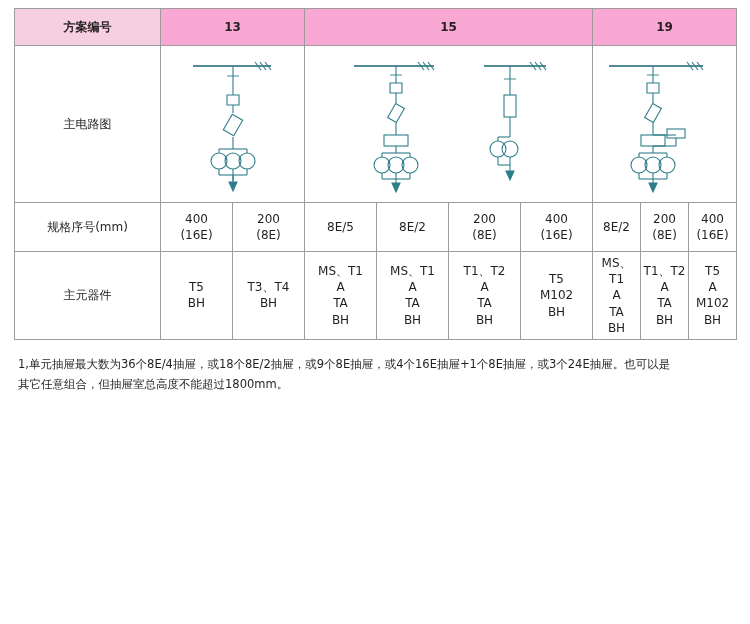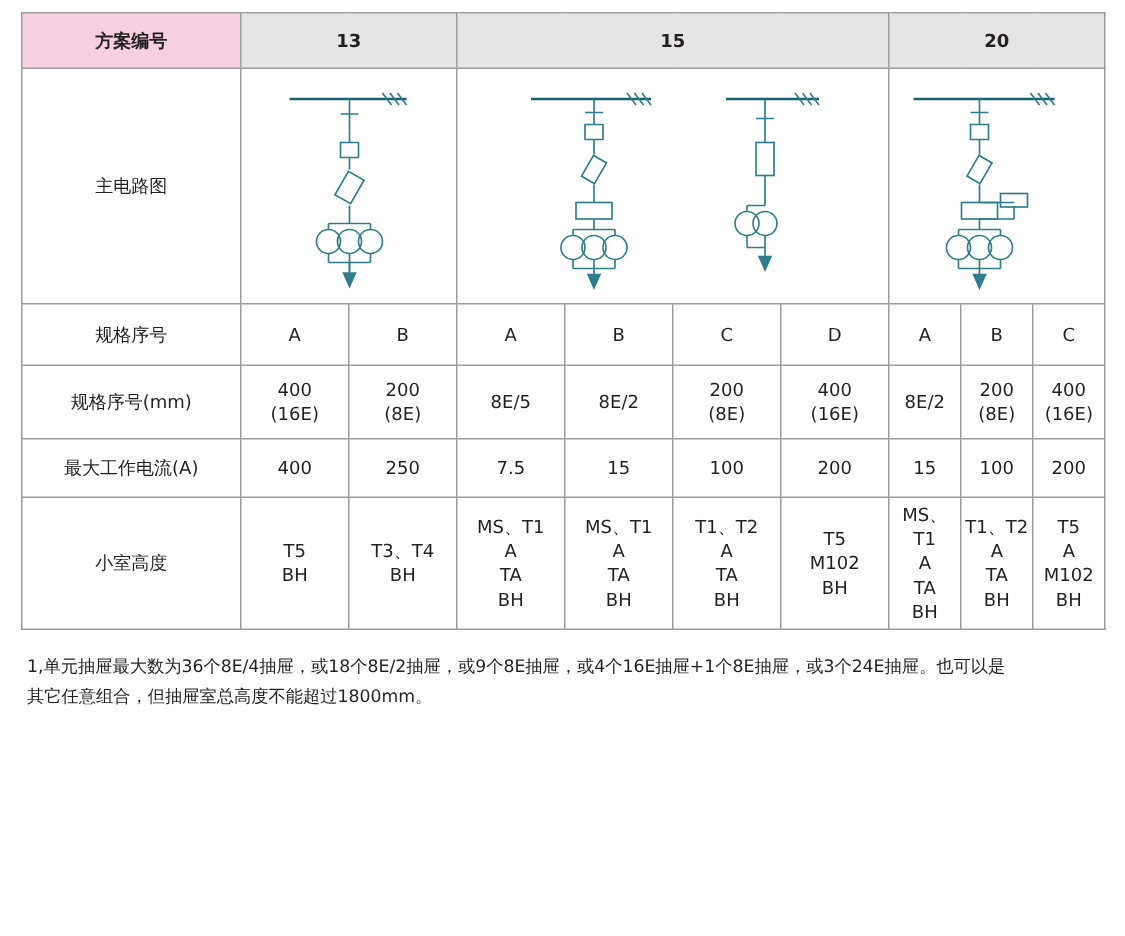--- a/index.html
+++ b/index.html
@@ -36,21 +36,21 @@
     line-height: 1.35;
     padding: 3px 2px;
     color: #231f20;
   }
   .hdr {
     background: #f6cfe0;
     font-weight: bold;
     height: 30px;
   }
   .hdr-num {
-    background: #e5e5e5;
+    background: #f9a8d4;
     font-weight: bold;
     font-size: 14px;
   }
   .circuit-row td {
     height: 150px;
     padding: 0;
   }
   .r-use td { height: 56px; }
   .r-spec td { height: 34px; }
   .r-width td { height: 30px; }
@@ -97,21 +97,21 @@
       <col style="width:48px">
         <col style="width:48px">
         <col style="width:48px">
     </colgroup>
 
     <tbody>
         <tr>
       <td class="hdr">方案编号</td>
       <td class="hdr-num" colspan="2">13</td>
       <td class="hdr-num" colspan="4">15</td>
-      <td class="hdr-num" colspan="3">20</td>
+      <td class="hdr-num" colspan="3">19</td>
     </tr>
 
     <tr class="circuit-row">
       <td>主电路图</td>
       <td colspan="2">
         <div class="diag">
           <svg width="140" height="150" viewBox="0 0 140 150">
             <g stroke="#2e7d8a" stroke-width="1.1" fill="none">
 
               <line x1="30" y1="17" x2="108" y2="17" stroke="#1a6470" stroke-width="1.6"></line>
@@ -237,32 +237,20 @@
               <line x1="44" y1="130" x2="72" y2="130"></line>
               <line x1="58" y1="124" x2="58" y2="142"></line>
               <path d="M54 134 L58 143 L62 134 Z" fill="#2e7d8a"></path>
             </g>
           </svg>
         </div>
       </td>
     </tr>
 
 
-    <tr class="r-spec">
-      <td>规格序号</td>
-      <td>A</td>
-      <td>B</td>
-      <td>A</td>
-      <td>B</td>
-      <td>C</td>
-      <td>D</td>
-      <td>A</td>
-      <td>B</td>
-      <td>C</td>
-    </tr>
 
 
     <tr class="r-height">
       <td>规格序号(mm)</td>
       <td class="device-cell">
         <span>400</span>
         <span>(16E)</span>
       </td>
       <td class="device-cell">
         <span>200</span>
@@ -282,35 +270,23 @@
       <td class="device-cell">
         <span>200</span>
         <span>(8E)</span>
       </td>
       <td class="device-cell">
         <span>400</span>
         <span>(16E)</span>
       </td>
     </tr>
 
-    <tr class="r-current">
-      <td>最大工作电流(A)</td>
-      <td>400</td>
-      <td>250</td>
-      <td>7.5</td>
-      <td>15</td>
-      <td>100</td>
-      <td>200</td>
-      <td>15</td>
-      <td>100</td>
-      <td>200</td>
-    </tr>
 
     <tr class="r-device">
-      <td>小室高度</td>
+      <td>主元器件</td>
       <td class="device-cell">
         <span>T5</span>
         <span>BH</span>
       </td>
       <td class="device-cell">
         <span>T3、T4</span>
         <span>BH</span>
       </td>
       <td class="device-cell">
         <span>MS、T1</span>

